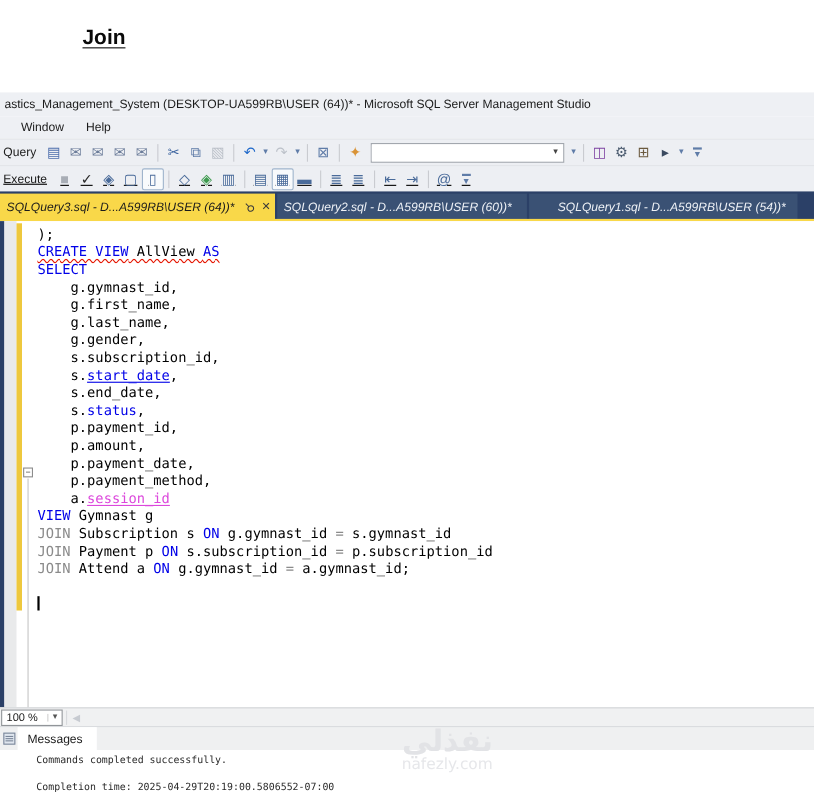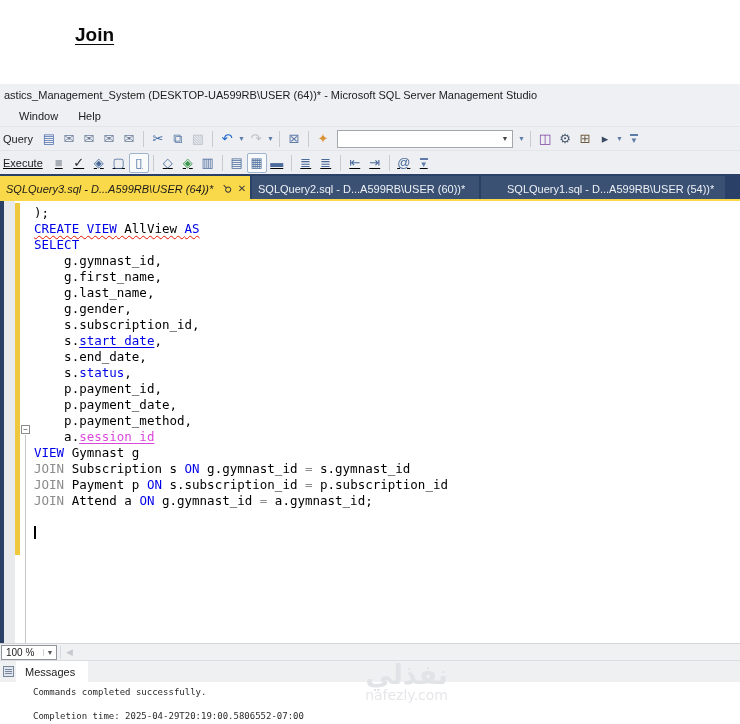--- a/index.html
+++ b/index.html
@@ -37,21 +37,21 @@
   .tcombo .arrow { width:14px; font-size:7px; color:#444; text-align:center; }
 
   
   .tabstrip { position:absolute; left:0; top:174px; width:740px; height:27px;
     background:#2b4067; display:flex; align-items:flex-end; }
   .tabstrip::after { content:""; position:absolute; left:0; bottom:0; width:740px; height:2px;
     background:#f9d849; }
   .tab { height:25px; font-size:11px; display:flex; align-items:center; white-space:nowrap;
     overflow:hidden; }
   .tab.active { background:#f9d849; color:#1b1b1b; width:250px; padding-left:6px;font-style:italic; }
-  .tab.inactive { background:#3a5174; color:#eef1f6; margin-left:2px; }
+  .tab.inactive { background:#3a5174; color:#eef1f6; margin-left:2px;font-style:italic; }
   .tab .tlabel { flex:1; overflow:hidden; }
   .pin-glyph { display:inline-block; transform:rotate(135deg); font-size:11px; color:#3a3a3a;
     width:14px; text-align:center; }
   .close-glyph { font-size:10px; color:#3a3a3a; width:16px; text-align:center; }
 
   
   .editor { position:absolute; left:0; top:201px; width:740px; height:442px; background:#fff; }
   .darkstrip { position:absolute; left:0; top:0; width:4px; height:442px; background:#2b4067; }
   .gutter { position:absolute; left:4px; top:0; width:11px; height:442px; background:#e9eaeb; }
   .changebar { position:absolute; left:15px; top:2px; width:5px; height:352px; background:#eec83d; }
@@ -201,20 +201,21 @@
         <div class="cl"><span class="tk">SELECT</span></div>
         <div class="cl"><span class="tp">    g.gymnast_id,</span></div>
         <div class="cl"><span class="tp">    g.first_name,</span></div>
         <div class="cl"><span class="tp">    g.last_name,</span></div>
         <div class="cl"><span class="tp">    g.gender,</span></div>
         <div class="cl"><span class="tp">    s.subscription_id,</span></div>
         <div class="cl"><span class="tp">    s.</span><span class="tk u">start_date</span><span class="tp">,</span></div>
         <div class="cl"><span class="tp">    s.end_date,</span></div>
         <div class="cl"><span class="tp">    s.</span><span class="tk">status</span><span class="tp">,</span></div>
         <div class="cl"><span class="tp">    p.payment_id,</span></div>
+        <div class="cl"><span class="tp">    p.amount,</span></div>
         <div class="cl"><span class="tp">    p.payment_date,</span></div>
         <div class="cl"><span class="tp">    p.payment_method,</span></div>
         <div class="cl"><span class="tp">    a.</span><span class="tm u">session_id</span></div>
         <div class="cl"><span class="tk">VIEW</span><span class="tp"> Gymnast g</span></div>
         <div class="cl"><span class="tg">JOIN</span><span class="tp"> Subscription s </span><span class="tk">ON</span><span class="tp"> g.gymnast_id </span><span class="tg">=</span><span class="tp"> s.gymnast_id</span></div>
         <div class="cl"><span class="tg">JOIN</span><span class="tp"> Payment p </span><span class="tk">ON</span><span class="tp"> s.subscription_id </span><span class="tg">=</span><span class="tp"> p.subscription_id</span></div>
         <div class="cl"><span class="tg">JOIN</span><span class="tp"> Attend a </span><span class="tk">ON</span><span class="tp"> g.gymnast_id </span><span class="tg">=</span><span class="tp"> a.gymnast_id;</span></div>
         <div class="cl">&nbsp;</div>
         <div class="cl"><span class="caret"></span></div>
       </div>

